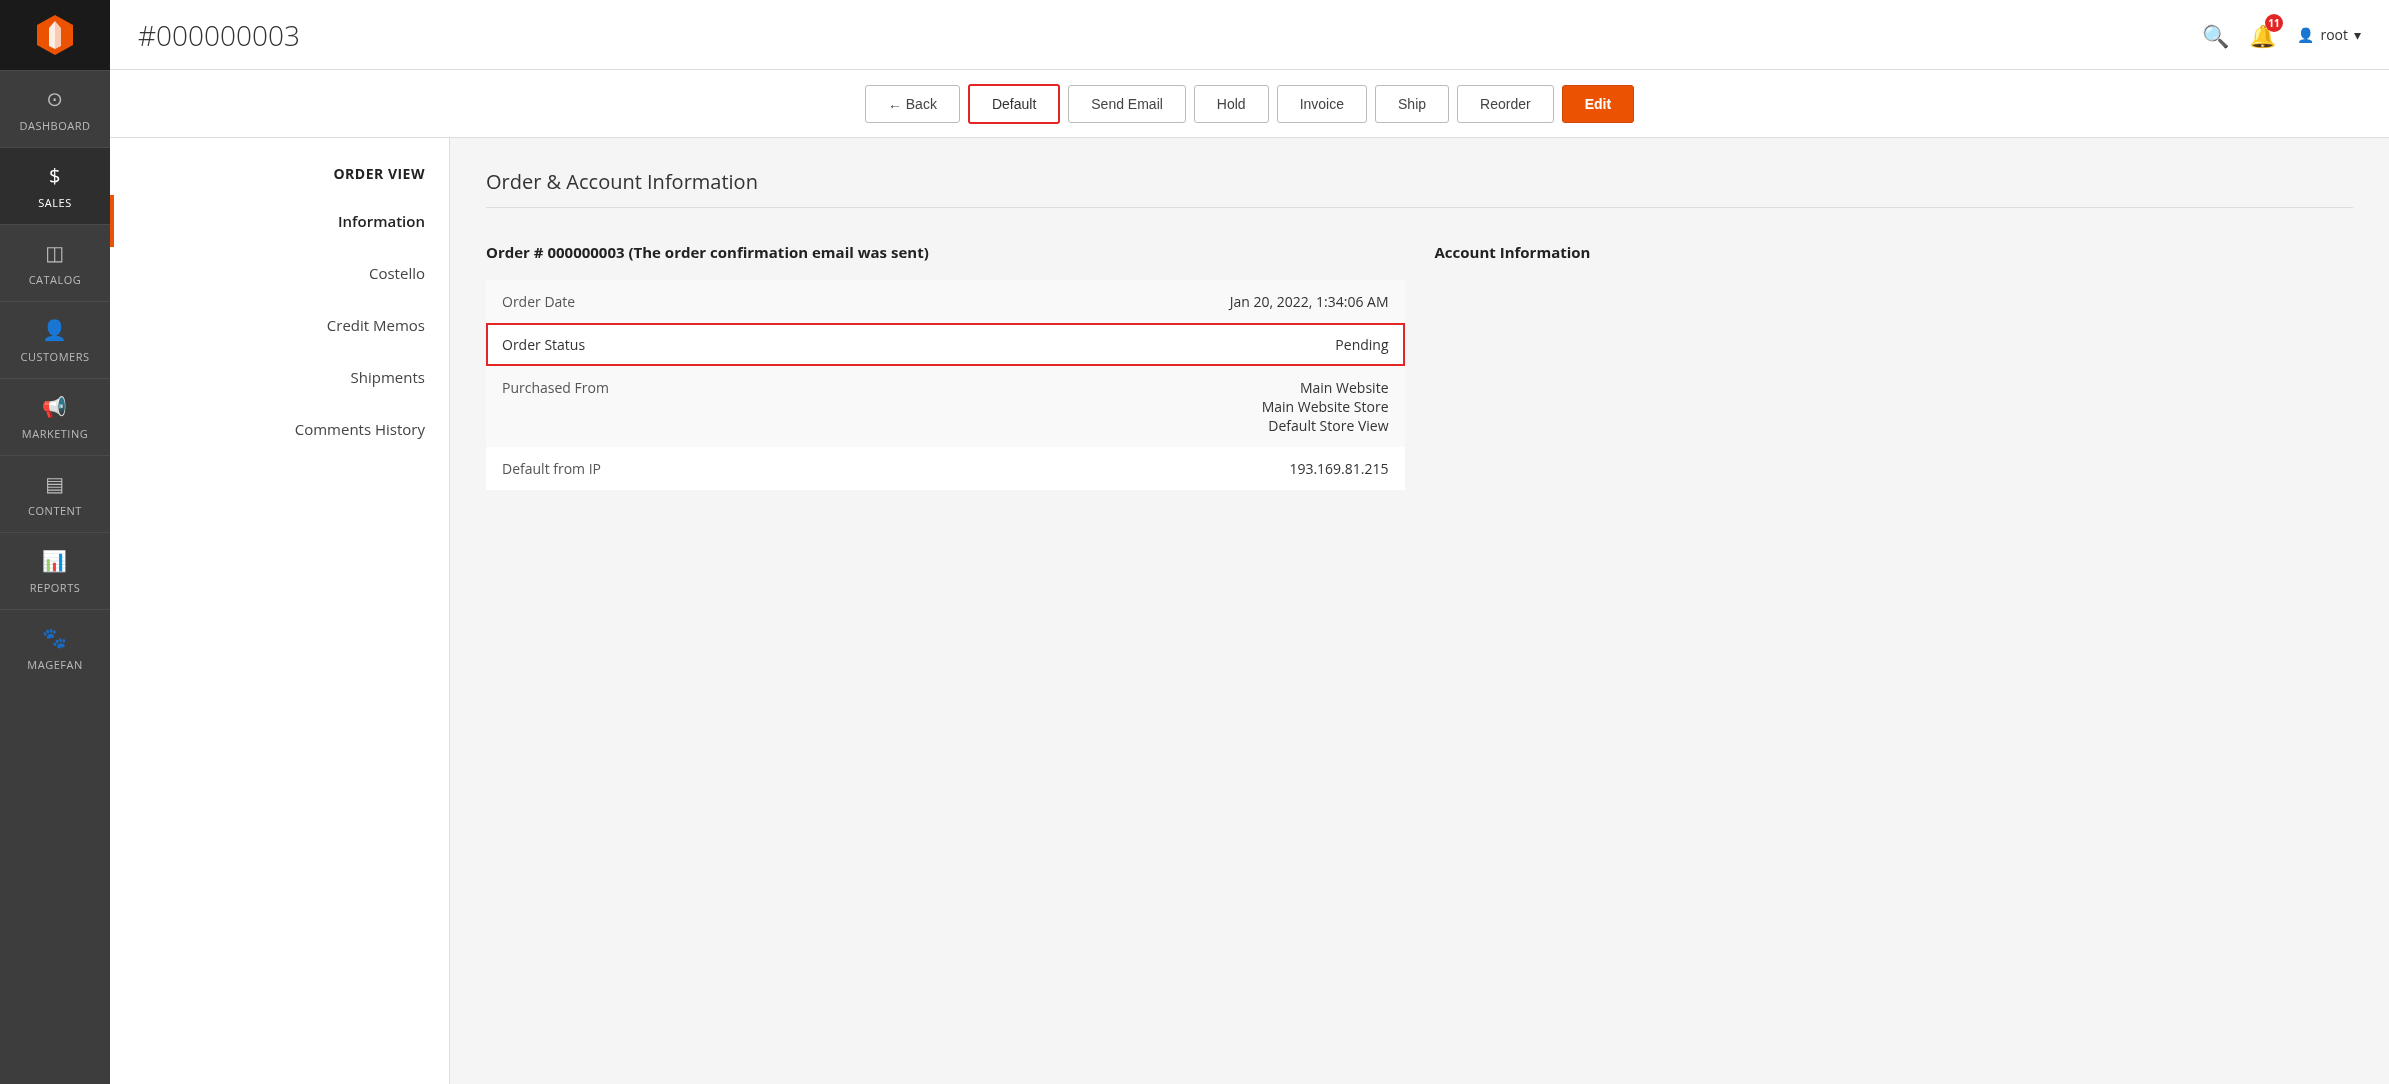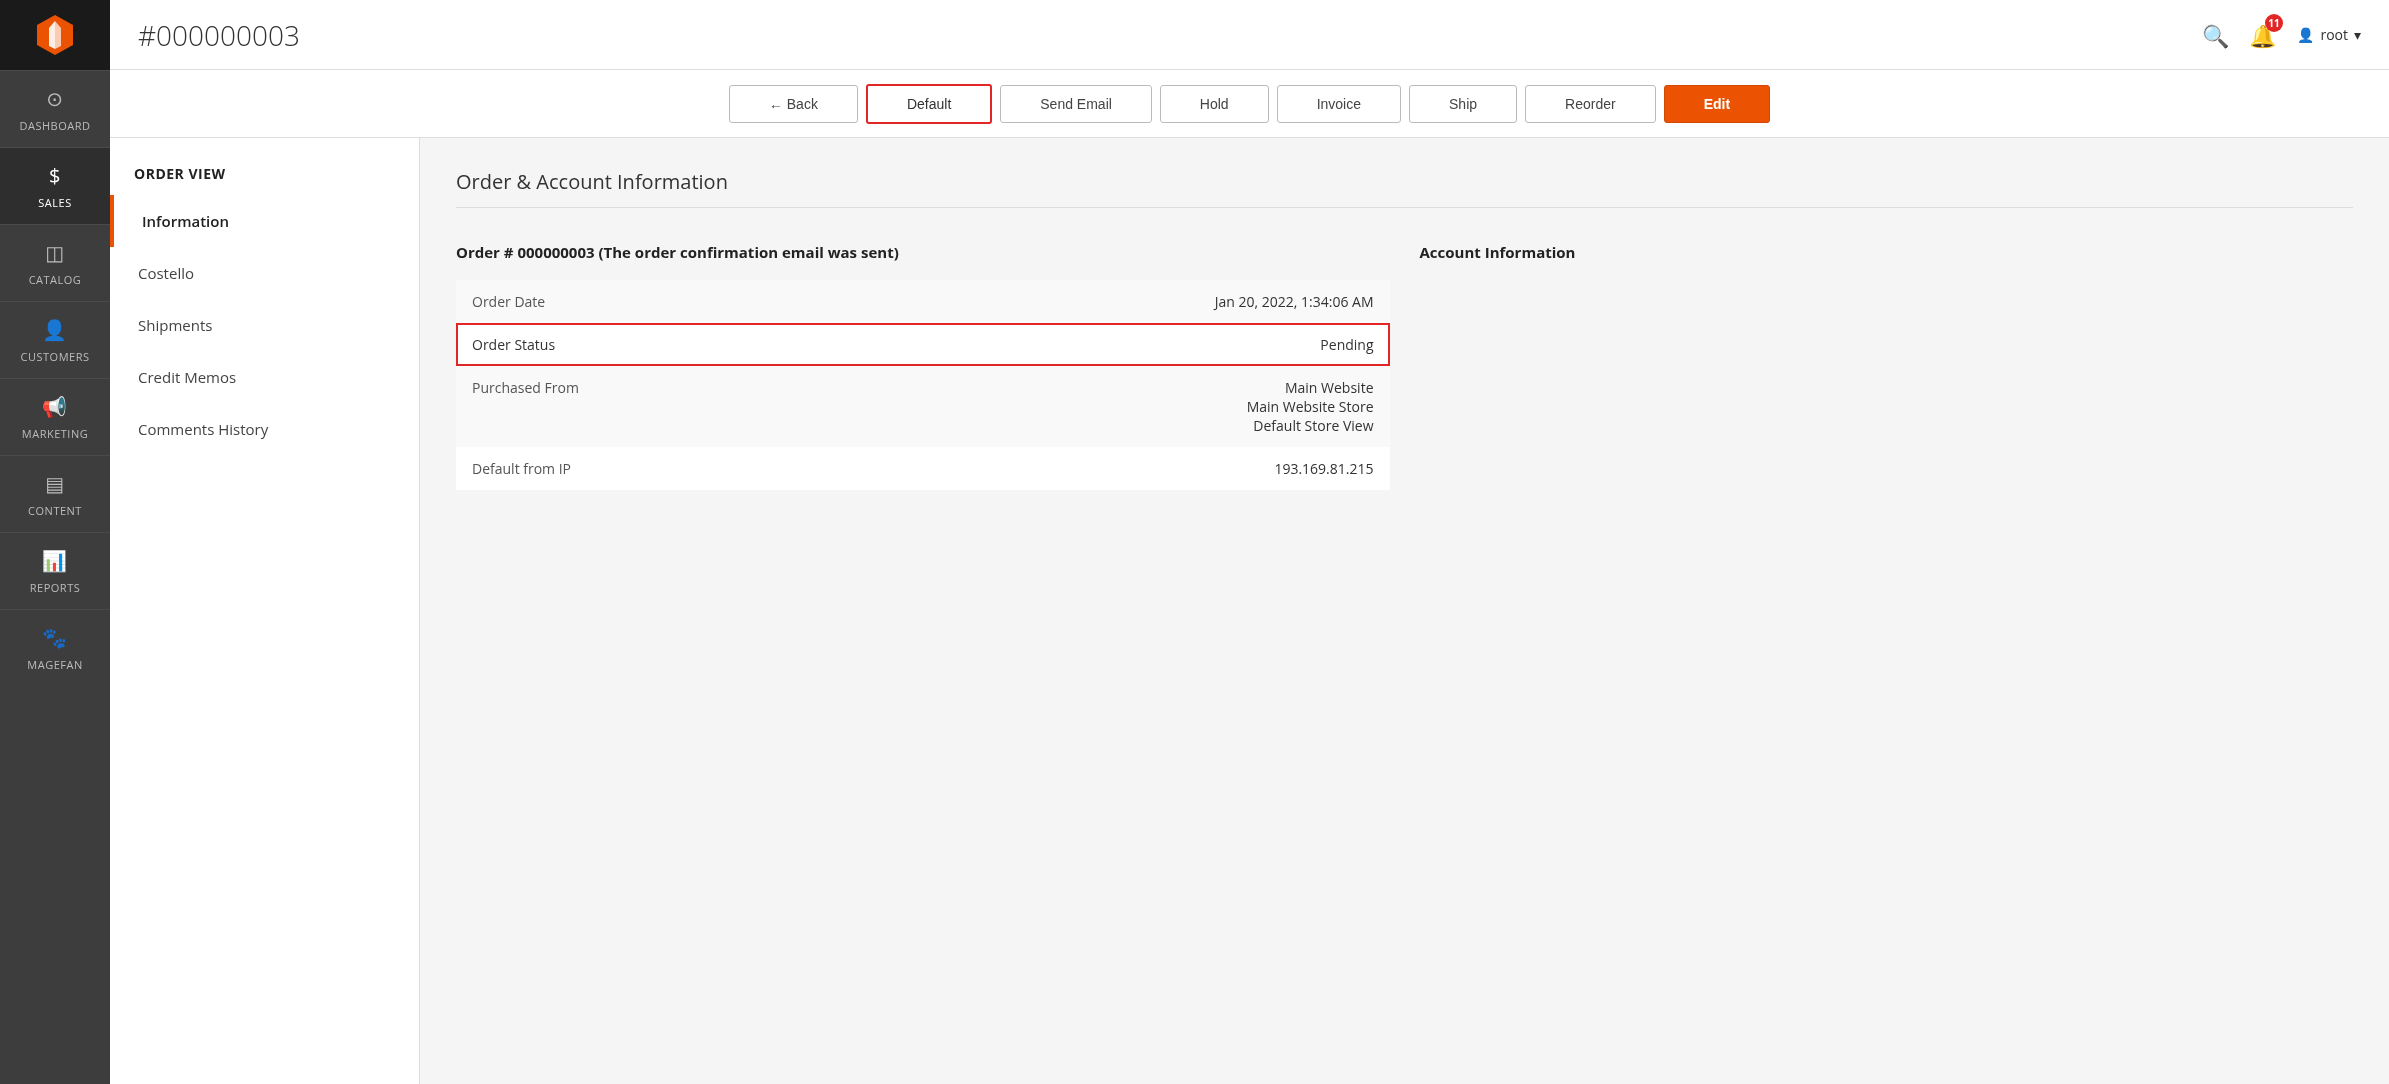--- a/index.html
+++ b/index.html
@@ -122,21 +122,21 @@
       border-bottom: 1px solid #ddd;
       display: flex;
       align-items: center;
       justify-content: center;
       padding: 0 28px;
       height: 68px;
       flex-shrink: 0;
       gap: 8px;
     }
     .action-btn {
-      padding: 10px 39px;
+      padding: 10px 22px;
       font-size: 14px;
       border: 1px solid #bbb;
       background: #fff;
       color: #444;
       cursor: pointer;
       border-radius: 3px;
       text-decoration: none;
       display: flex;
       align-items: center;
       gap: 6px;
@@ -154,26 +154,27 @@
 
     
     .content-area {
       display: flex;
       flex: 1;
       overflow: hidden;
     }
 
     
     .order-sidebar {
-      width: 310px;
+      width: 340px;
       background: #fff;
       border-right: 1px solid #ddd;
       flex-shrink: 0;
       overflow-y: auto;
       padding-top: 10px;
+      text-align: right;
     }
     .order-sidebar-title {
       font-weight: 700;
       font-size: 14px;
       color: #222;
       padding: 16px 24px 12px;
       text-transform: uppercase;
       letter-spacing: 0.5px;
     }
     .order-sidebar-item {
@@ -342,24 +343,24 @@
 
     <div class="order-sidebar">
       <div class="order-sidebar-title">ORDER VIEW</div>
       <a class="order-sidebar-item active" href="#">
         <span>Information</span>
       </a>
       <a class="order-sidebar-item" href="#">
         <span>Costello</span>
       </a>
       <a class="order-sidebar-item" href="#">
-        <span>Shipments</span>
+        <span>Credit Memos</span>
       </a>
       <a class="order-sidebar-item" href="#">
-        <span>Credit Memos</span>
+        <span>Shipments</span>
       </a>
       <a class="order-sidebar-item" href="#">
         <span>Comments History</span>
       </a>
     </div>
 
     <div class="page-main">
       <h2 class="section-title">Order &amp; Account Information</h2>
 
       <div class="two-col">

